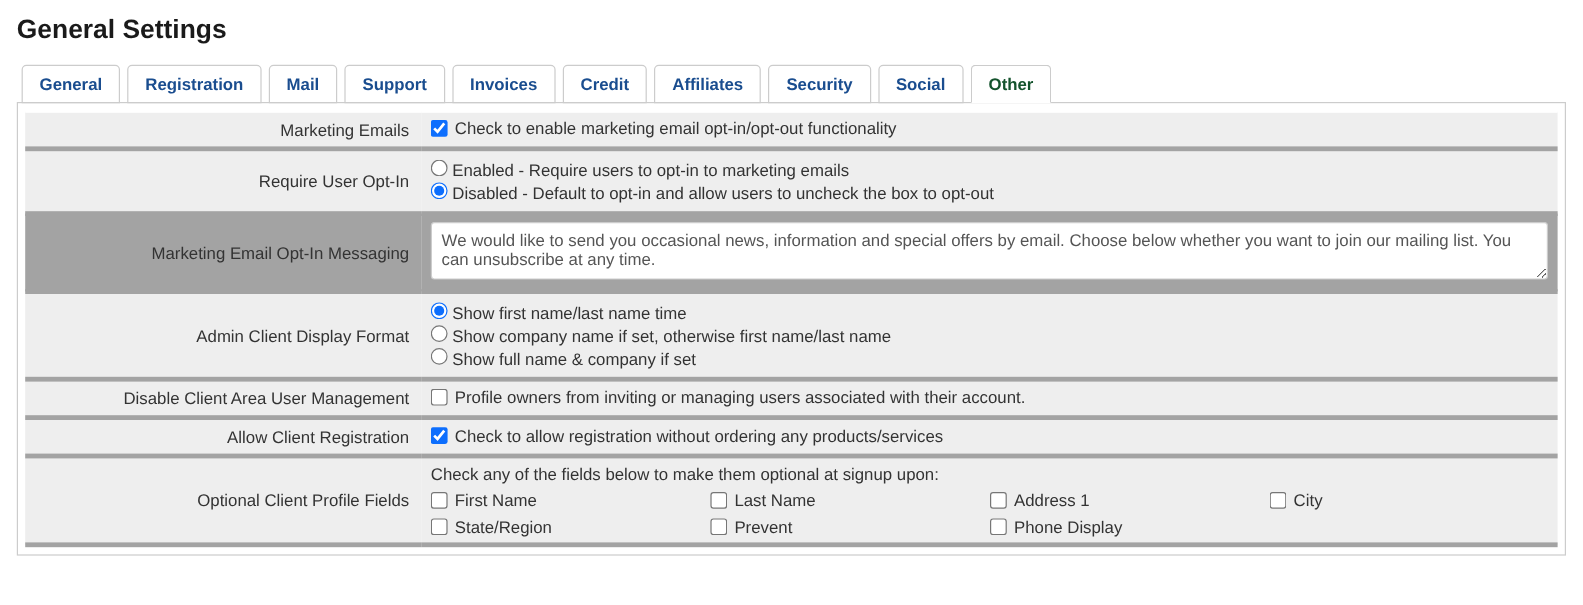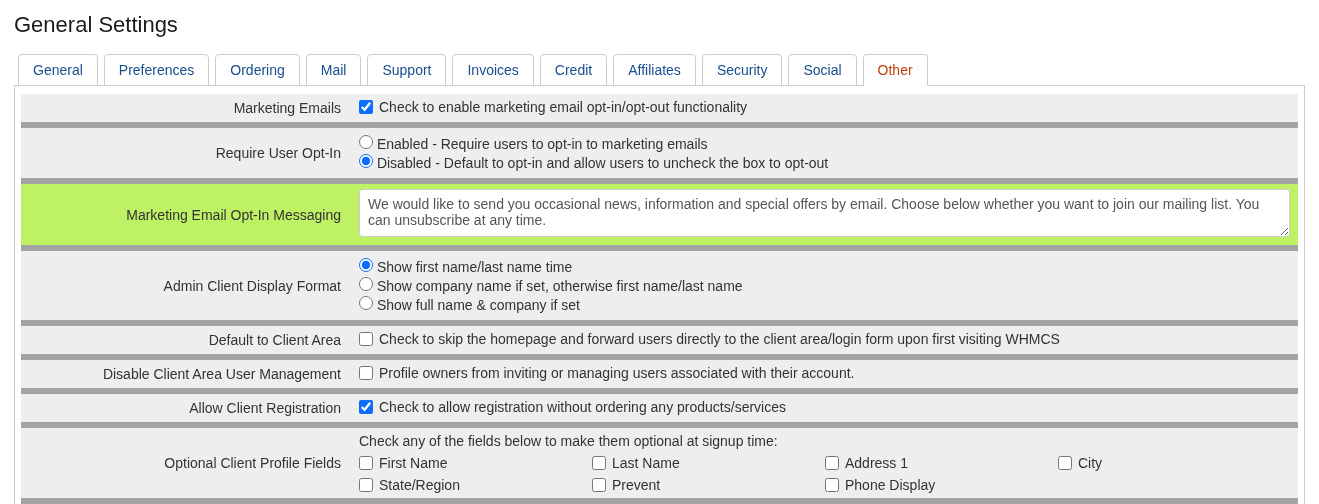--- a/index.html
+++ b/index.html
@@ -7,73 +7,74 @@
     margin: 0;
     padding: 8px 14px;
     font-family: -apple-system, BlinkMacSystemFont, "Segoe UI", Helvetica, Arial, sans-serif;
     font-size: 14px;
     color: #333;
     background: #fff;
     width: 1319px;
   }
   h2.page-title {
     font-size: 22px;
-    font-weight: 400;
+    font-weight: 700;
     color: #1a1a1a;
     margin: 4px 0 16px 0;
   }
   .tabs {
     display: flex;
     gap: 6px;
     margin: 0 0 -1px 0;
     padding-left: 4px;
+    font-weight: bold;
   }
   .tab {
     border: 1px solid #ccc;
     border-radius: 4px 4px 0 0;
     padding: 7px 14px;
     color: #1a4d8f;
     background: #fff;
     font-size: 14px;
     cursor: pointer;
     position: relative;
   }
   .tab.active {
-    color: #c2410c;
+    color: #14532d;
     border-bottom-color: #fff;
     z-index: 3;
   }
   .panel {
     border: 1px solid #ccc;
     padding: 6px;
     position: relative;
     z-index: 1;
   }
   .form-table {
     width: 100%;
     border-collapse: collapse;
   }
   .form-table tr {
     background: #eeeeee;
   }
   .form-table td {
     padding: 5px 8px;
     vertical-align: middle;
     border-top: 2px solid #fff;
-    border-bottom: 6px solid #a3a3a3;
+    border-bottom: 4px solid #a3a3a3;
   }
   .form-table td.label-cell {
     width: 330px;
     text-align: right;
     color: #333;
     font-size: 14px;
     padding-right: 10px;
   }
   .form-table tr.textarea-row {
-    background: #bef264;
+    background: #a3a3a3;
   }
   .field-cell {
     color: #333;
     margin-top: 11px;
   }
   .inline-label {
     display: inline-flex;
     align-items: center;
     gap: 6px;
     margin-right: 18px;
@@ -113,22 +114,21 @@
     margin-bottom: 6px;
   }
 </style>
 </head>
 <body>
 
 <h2 class="page-title">General Settings</h2>
 
 <div class="tabs">
   <div class="tab">General</div>
-  <div class="tab">Preferences</div>
-  <div class="tab">Ordering</div>
+  <div class="tab">Registration</div>
   <div class="tab">Mail</div>
   <div class="tab">Support</div>
   <div class="tab">Invoices</div>
   <div class="tab">Credit</div>
   <div class="tab">Affiliates</div>
   <div class="tab">Security</div>
   <div class="tab">Social</div>
   <div class="tab active">Other</div>
 </div>
 
@@ -182,29 +182,20 @@
             <span>Show company name if set, otherwise first name/last name</span>
           </label>
           <label class="inline-label">
             <input type="radio" name="disp" style="">
             <span>Show full name &amp; company if set</span>
           </label>
         </div>
       </td>
     </tr>
 
-    <tr>
-      <td class="label-cell">Default to Client Area</td>
-      <td class="field-cell">
-        <label class="inline-label">
-          <input type="checkbox" style="">
-          <span>Check to skip the homepage and forward users directly to the client area/login form upon first visiting WHMCS</span>
-        </label>
-      </td>
-    </tr>
 
     <tr>
       <td class="label-cell">Disable Client Area User Management</td>
       <td class="field-cell">
         <label class="inline-label">
           <input type="checkbox" style="">
           <span>Profile owners from inviting or managing users associated with their account.</span>
         </label>
       </td>
     </tr>
@@ -216,21 +207,21 @@
           <input type="checkbox" checked="" style="">
           <span>Check to allow registration without ordering any products/services</span>
         </label>
       </td>
     </tr>
 
 
     <tr>
       <td class="label-cell">Optional Client Profile Fields</td>
       <td class="field-cell">
-        <div class="opt-intro">Check any of the fields below to make them optional at signup time:</div>
+        <div class="opt-intro">Check any of the fields below to make them optional at signup upon:</div>
         <div class="opt-grid">
           <label class="inline-label">
             <input type="checkbox" style="">
             <span>First Name</span>
           </label>
           <label class="inline-label">
             <input type="checkbox" style="">
             <span>Last Name</span>
           </label>
           <label class="inline-label">

